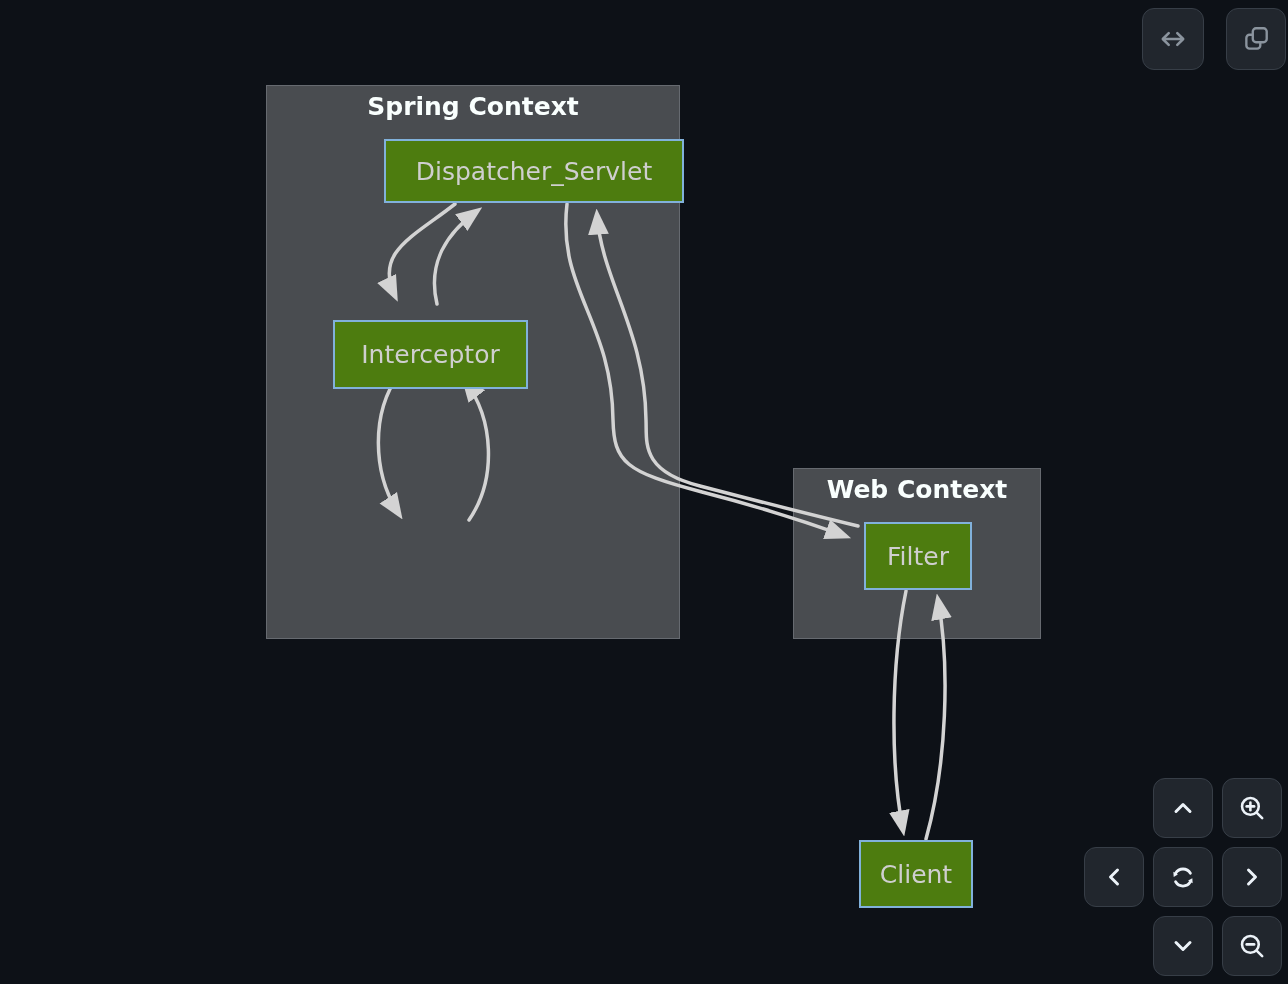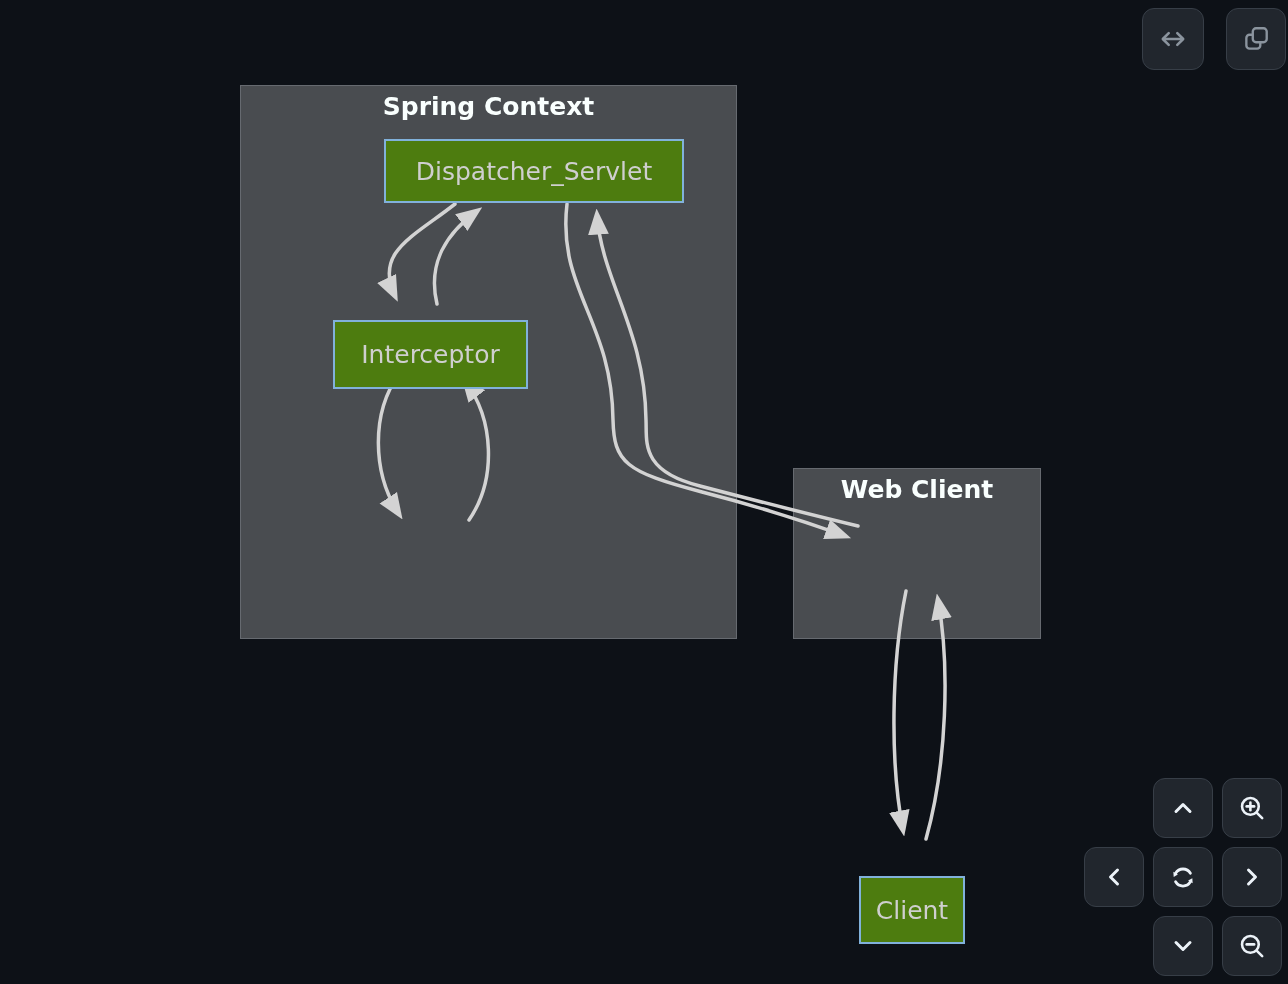--- a/index.html
+++ b/index.html
@@ -25,25 +25,25 @@
     border-radius:12px;display:flex;align-items:center;justify-content:center;
     padding:0;cursor:pointer;z-index:5;
   }
   .ctl svg{display:block;}
 </style>
 </head>
 <body>
 
 <div class="stage">
 
-  <div class="cluster" style="left:240px;top:85px;width:497px;height:554px;">
+  <div class="cluster" style="left:266px;top:85px;width:414px;height:554px;">
     <div class="cluster-title">Spring Context</div>
   </div>
   <div class="cluster" style="left:793px;top:468px;width:248px;height:171px;">
-    <div class="cluster-title">Web Client</div>
+    <div class="cluster-title">Web Context</div>
   </div>
 
   <svg class="edges" width="1288" height="984" viewBox="0 0 1288 984">
     <defs>
       <marker id="ah" viewBox="0 0 10 10" refX="7.5" refY="5" markerUnits="userSpaceOnUse" markerWidth="26" markerHeight="26" orient="auto">
         <path d="M0,1 L10,5 L0,9 Z" fill="#d3d3d3"></path>
       </marker>
     </defs>
     <g fill="none" stroke="#d3d3d3" stroke-width="3.5" stroke-linecap="round">
       <path d="M 455,204 C 413,237 374,252 395,296" marker-end="url(#ah)"></path>
@@ -52,21 +52,22 @@
       <path d="M 469,520 C 497,479 494,419 465,381" marker-end="url(#ah)"></path>
       <path d="M 567,204 C 557,290 612,320 613,420 C 614,462 625,472 702,492 C 764,508 812,524 845,536" marker-end="url(#ah)"></path>
       <path d="M 858,526 C 800,512 742,497 700,486 C 640,471 647,442 646,420 C 645,330 602,282 597,215" marker-end="url(#ah)"></path>
       <path d="M 906,591 C 891,665 890,763 903,830" marker-end="url(#ah)"></path>
       <path d="M 926,839 C 947,764 950,665 938,600" marker-end="url(#ah)"></path>
     </g>
   </svg>
 
   <div class="node" style="left:384px;top:139px;width:300px;height:64px;">Dispatcher_Servlet</div>
   <div class="node" style="left:333px;top:304px;width:195px;height:69px;margin-top:16px;">Interceptor</div>
-  <div class="node" style="left:859px;top:840px;width:106px;height:68px;margin-top:36px;">Client</div>
+  <div class="node" style="left:864px;top:522px;width:108px;height:68px;">Filter</div>
+  <div class="node" style="left:859px;top:840px;width:114px;height:68px;">Client</div>
 
   <button class="ctl" style="left:1142px;top:8px;width:62px;height:62px;">
     <svg width="30" height="30" viewBox="0 0 28 28">
       <g stroke="#8b949e" stroke-width="2.4" fill="none" stroke-linecap="round" stroke-linejoin="round">
         <path d="M5 14 H23"></path>
         <path d="M10 8.5 L4.5 14 L10 19.5"></path>
         <path d="M18 8.5 L23.5 14 L18 19.5"></path>
       </g>
     </svg>
   </button>

